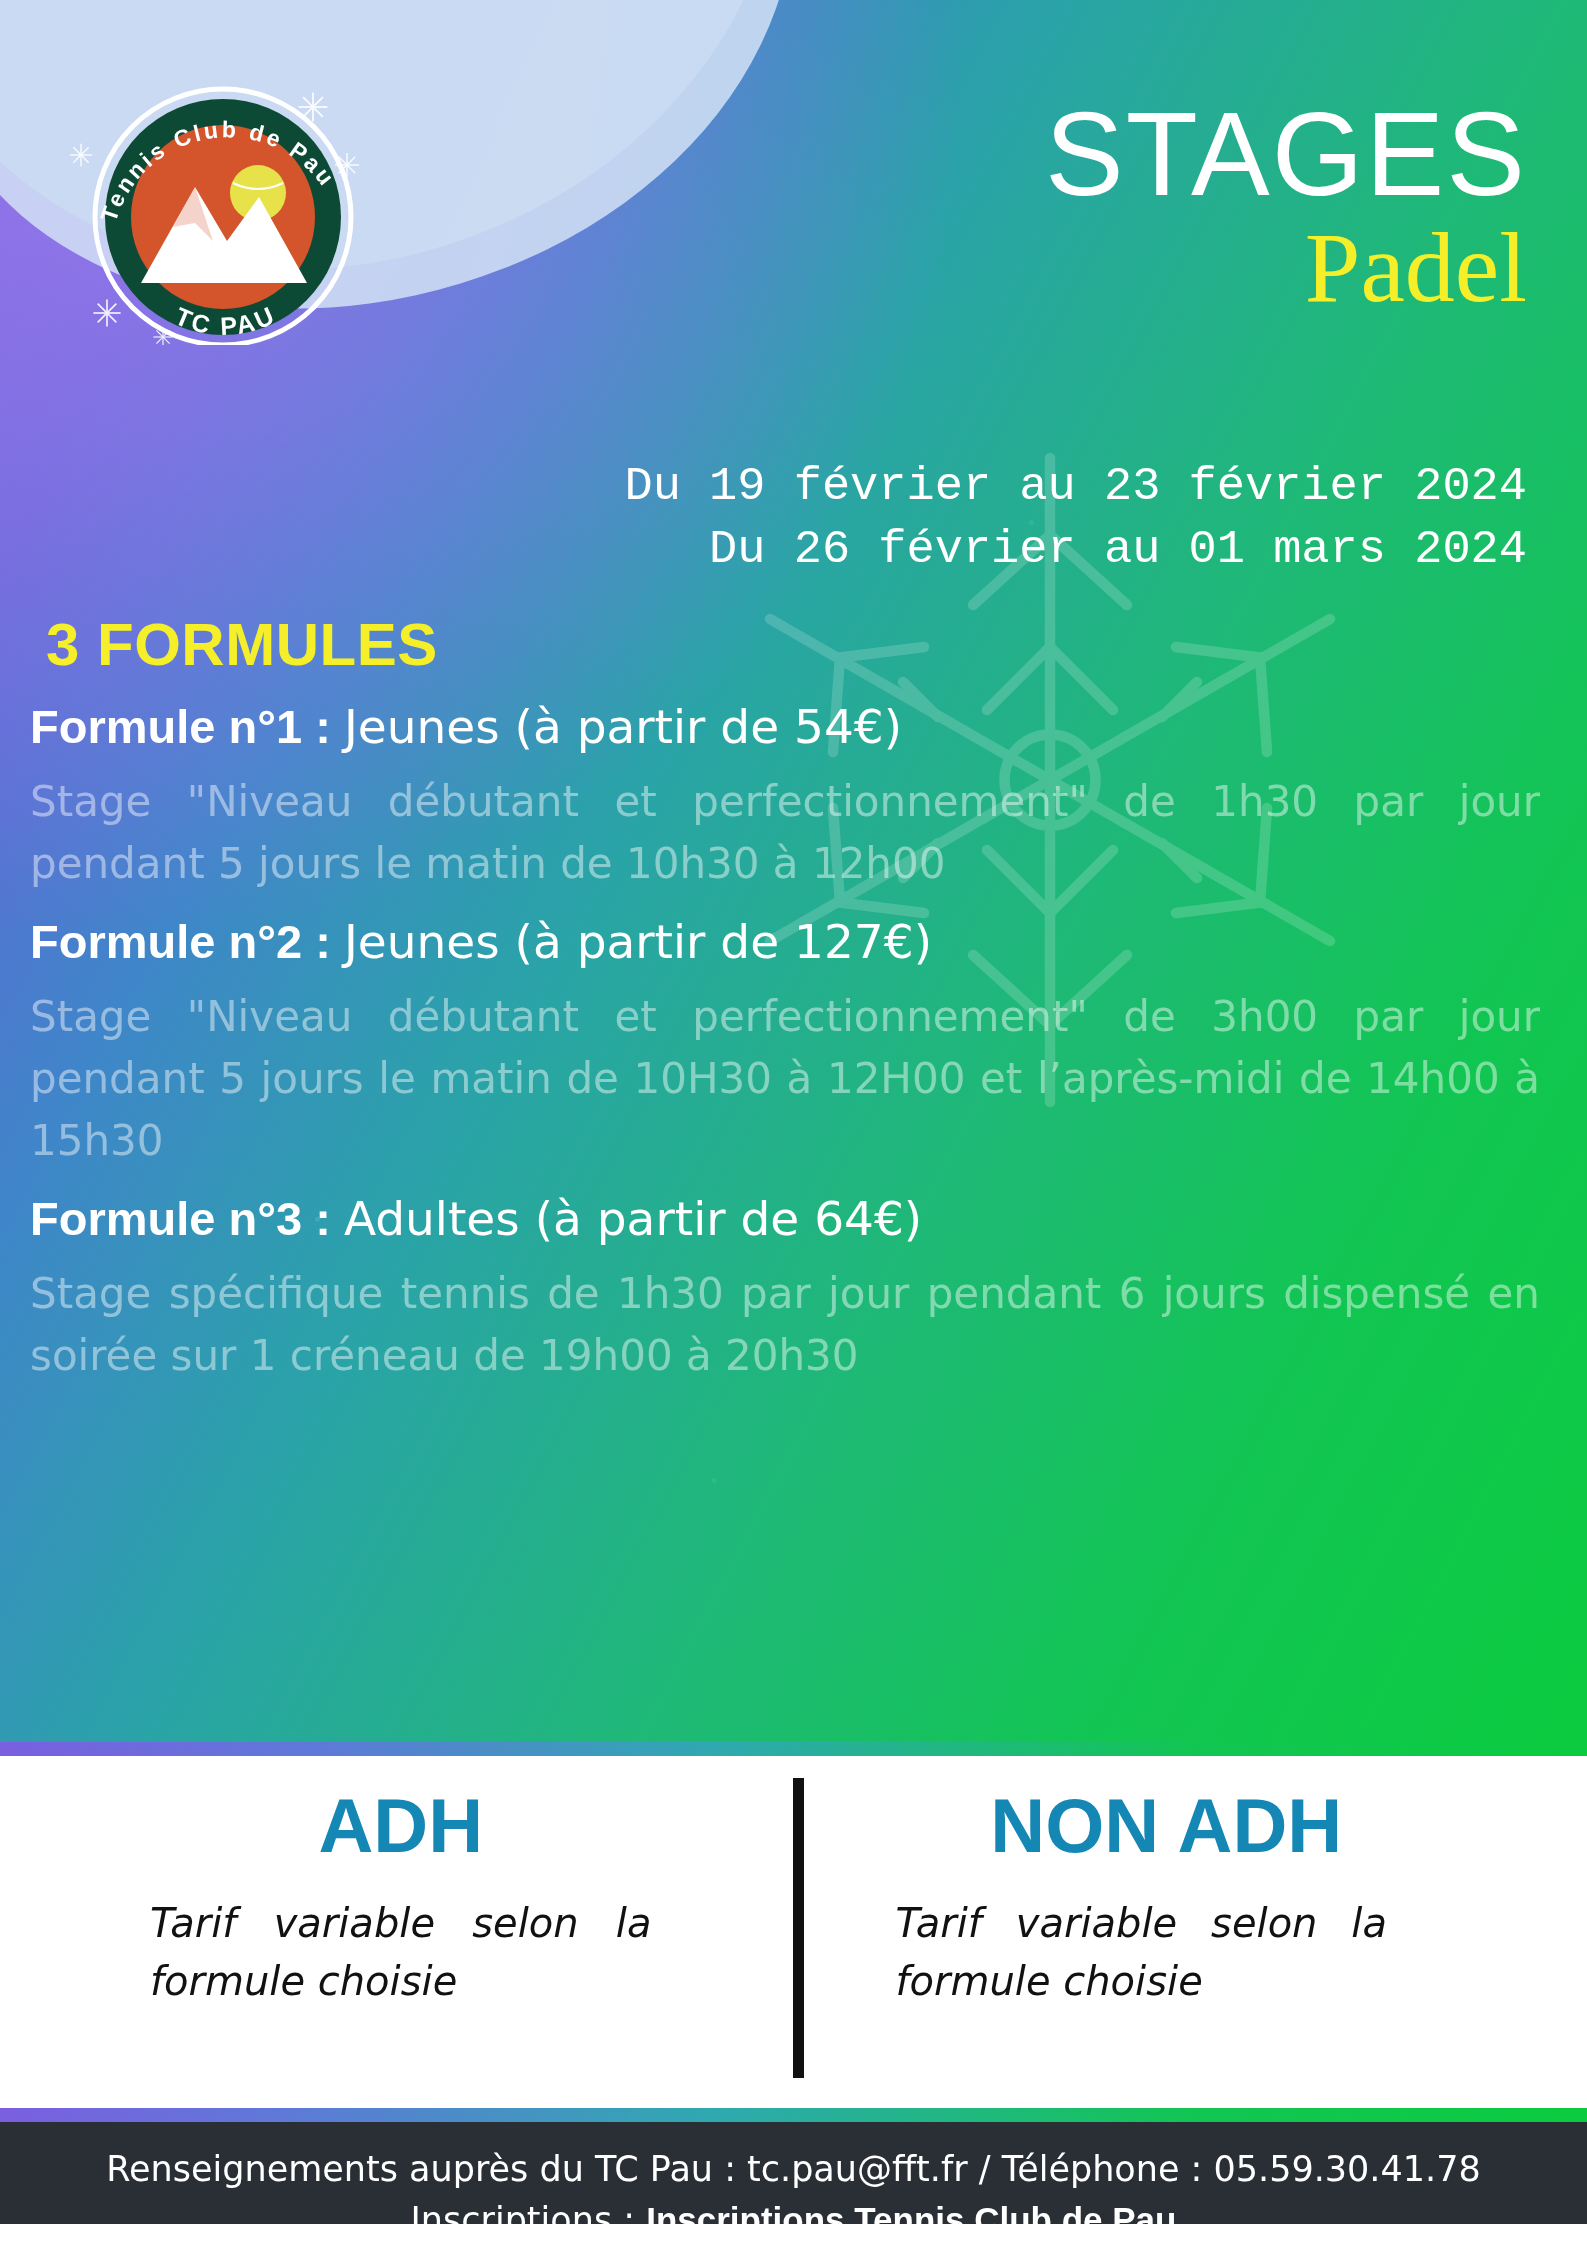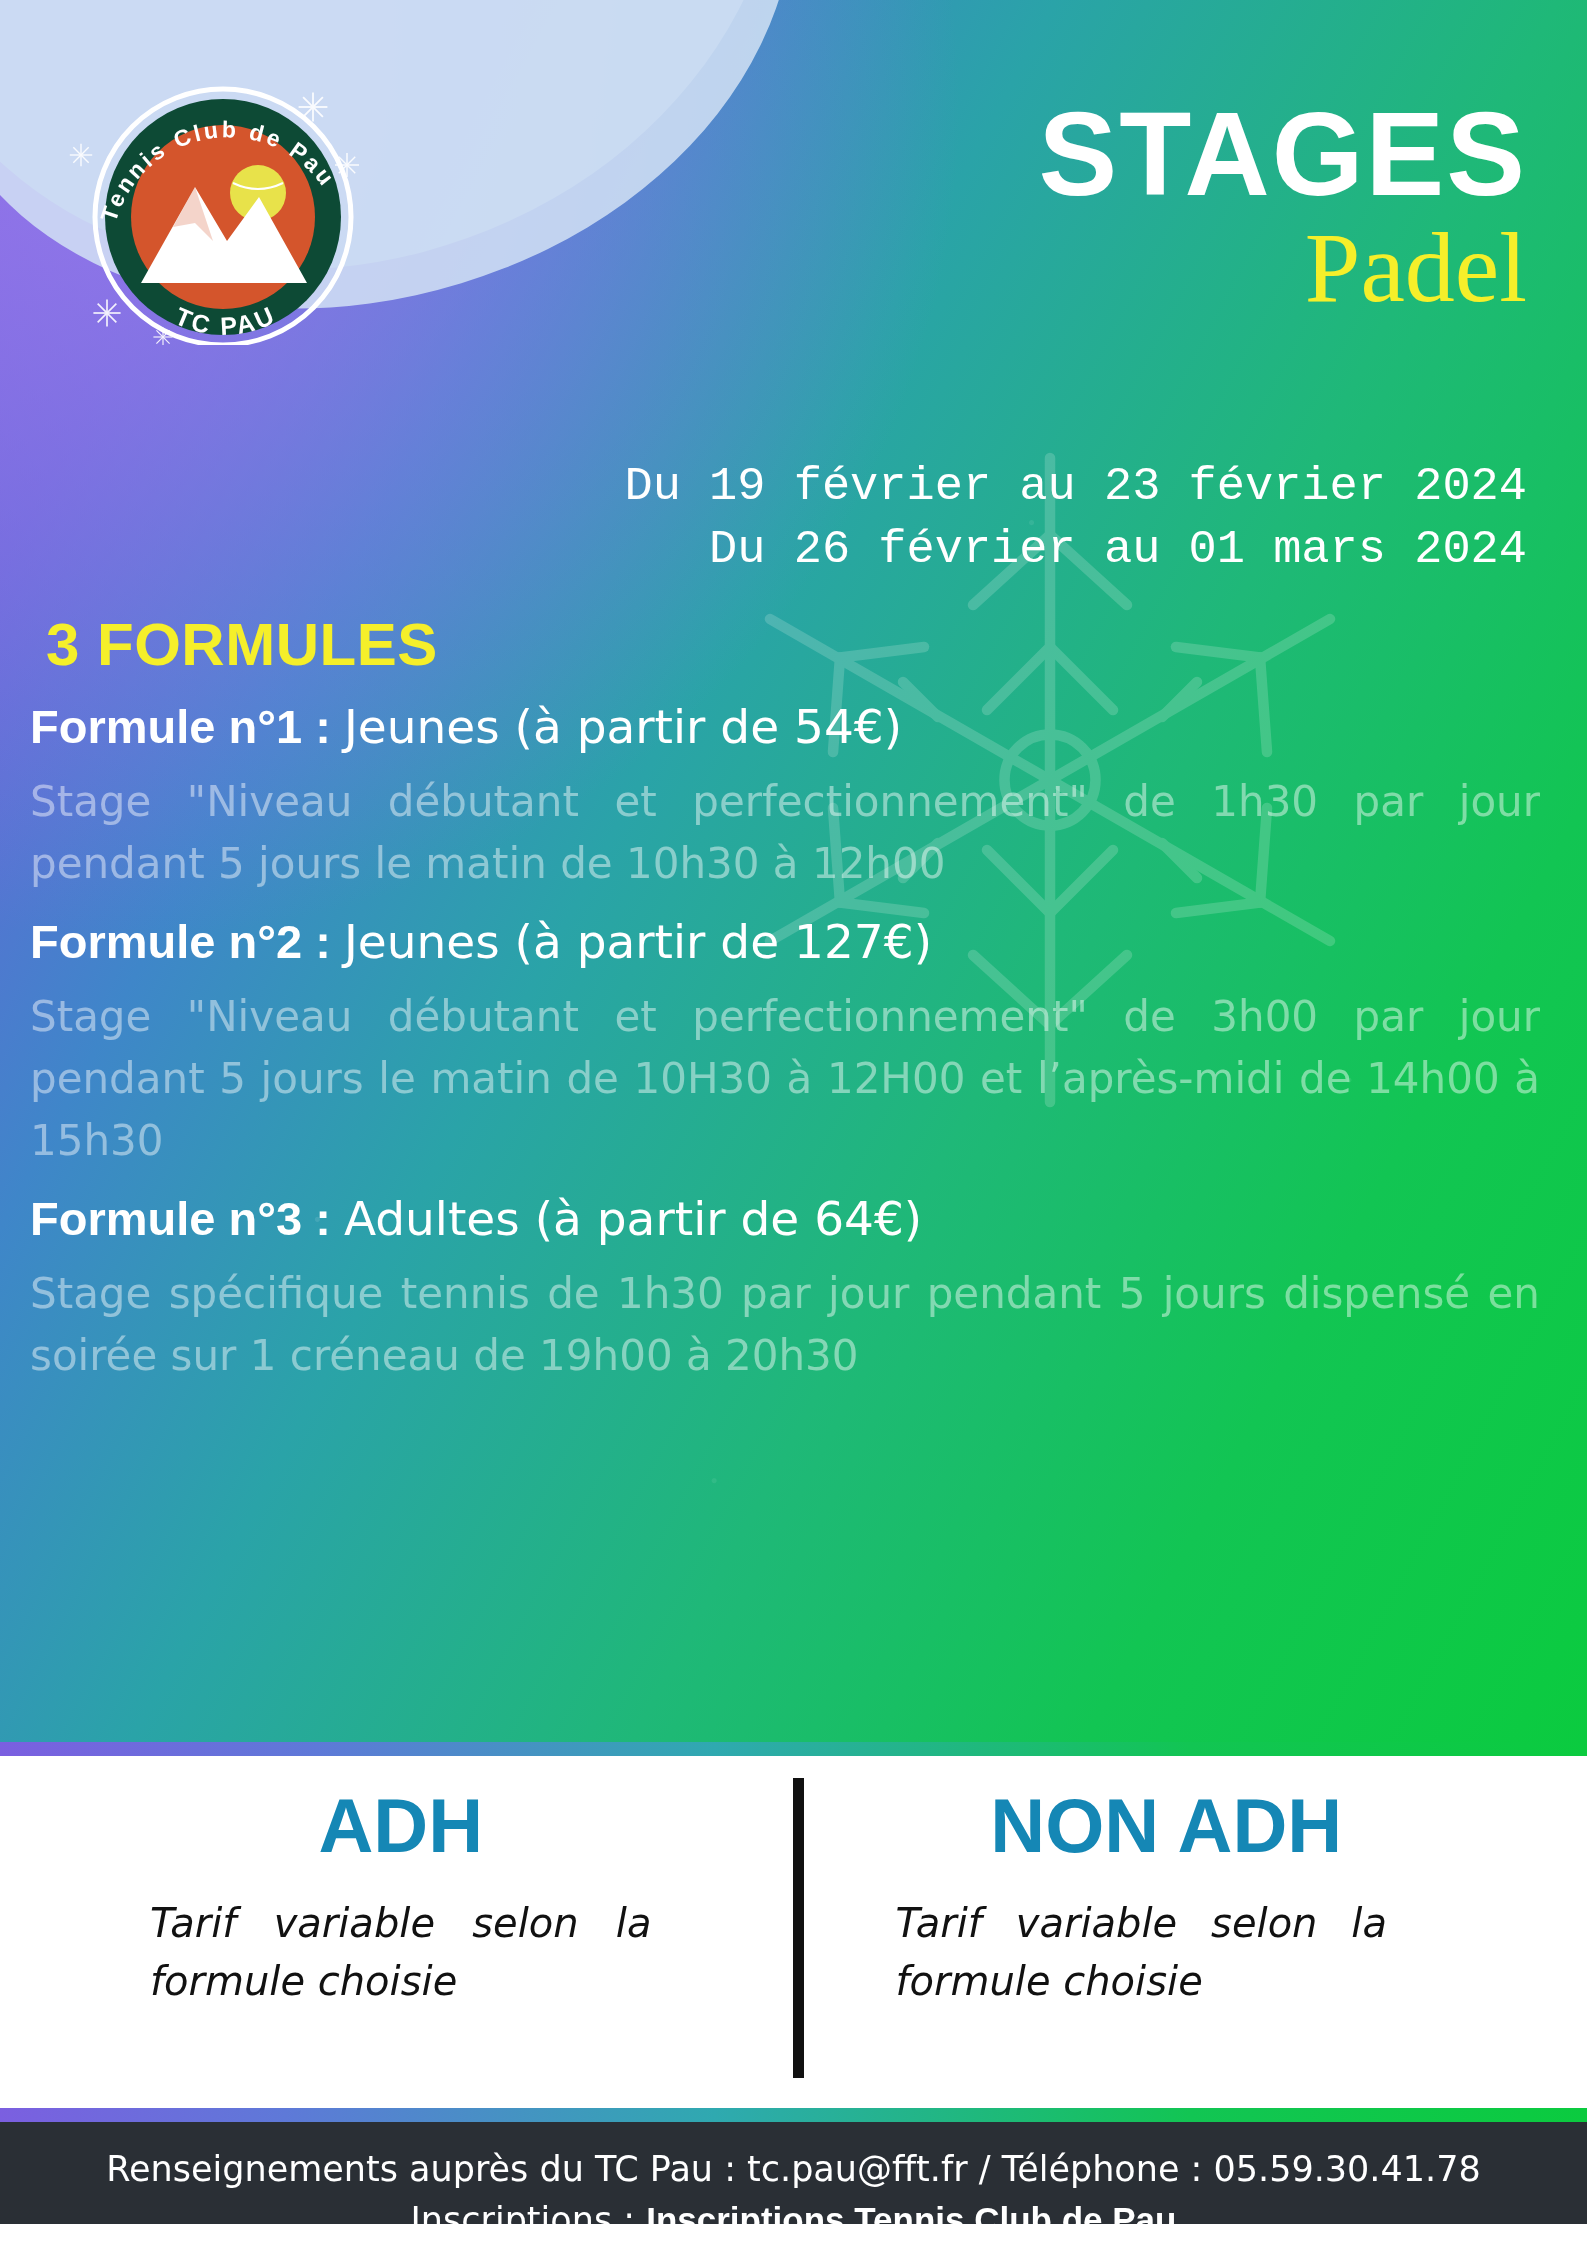--- a/index.html
+++ b/index.html
@@ -85,21 +85,21 @@
 
   
   .title-block {
     position: absolute;
     right: 60px; top: 95px;
     text-align: right;
     width: 900px;
   }
   .title-main {
     font-size: 118px;
-    font-weight: bold;
+    font-weight: normal;
     color: #ffffff;
     letter-spacing: 2px;
     line-height: 1.0;
     font-family: "Liberation Sans", sans-serif;
   }
   .title-sub {
     font-size: 100px;
     color: #f5ef2a;
     line-height: 1.05;
     margin-top: 2px;
@@ -361,21 +361,21 @@
       <div class="formule-head">
         <span class="lbl">Formule n°2 :</span>
         <span class="val">Jeunes (à partir de 127€)</span>
       </div>
       <div class="formule-desc">Stage "Niveau débutant et perfectionnement" de 3h00 par jour pendant 5 jours le matin de 10H30 à 12H00 et l’après-midi de 14h00 à 15h30</div>
 
       <div class="formule-head">
         <span class="lbl">Formule n°3 :</span>
         <span class="val">Adultes (à partir de 64€)</span>
       </div>
-      <div class="formule-desc">Stage spécifique tennis de 1h30 par jour pendant 5 jours dispensé en soirée sur 1 créneau de 19h00 à 20h30</div>
+      <div class="formule-desc">Stage spécifique tennis de 1h30 par jour pendant 6 jours dispensé en soirée sur 1 créneau de 19h00 à 20h30</div>
 
     </div>
   </div>
 
   <div class="stripe"></div>
 
   <div class="prices">
     <div class="price-col left">
       <div class="price-title">ADH</div>
       <div class="price-sub">Tarif variable selon la formule choisie</div>

